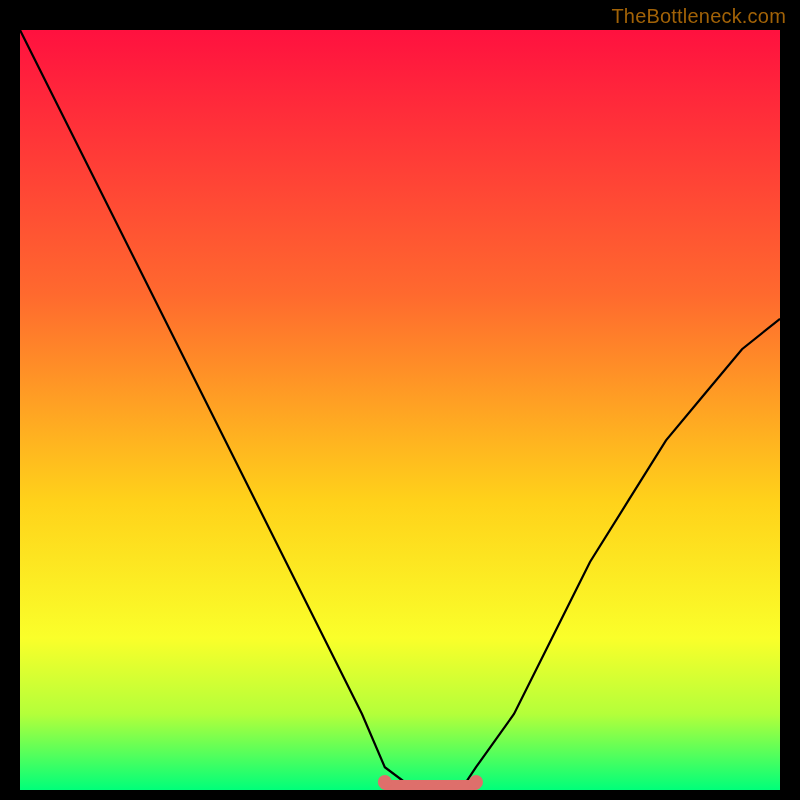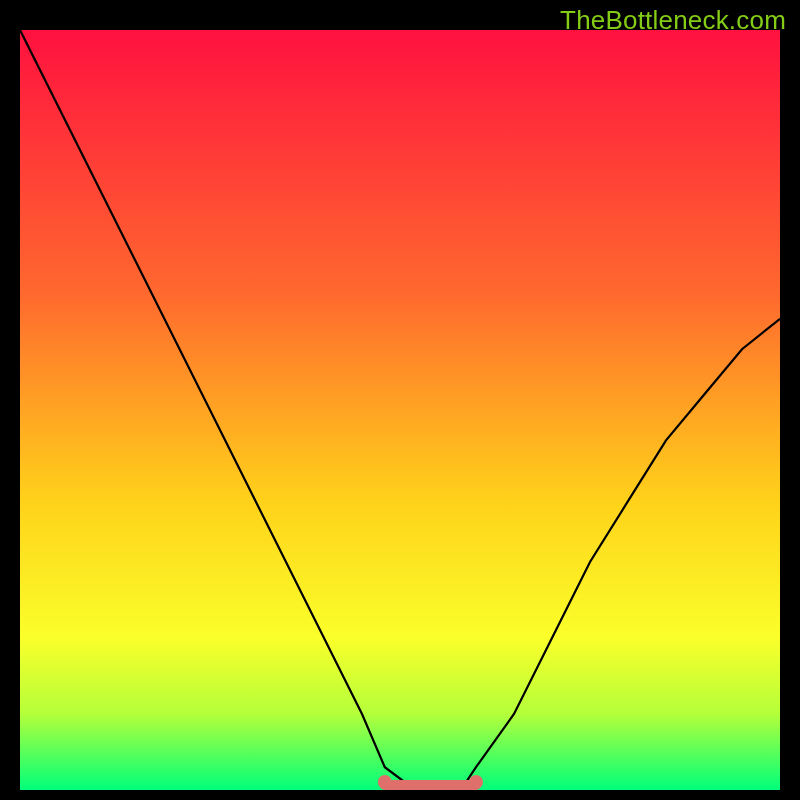--- a/index.html
+++ b/index.html
@@ -22,23 +22,23 @@
     position: absolute;
     left: 0;
     top: 0;
     width: 760px;
     height: 760px;
   }
   .watermark {
     position: absolute;
     top: 5px;
     right: 14px;
-    color: #84cc16;
+    color: #a16207;
     font-family: Arial, Helvetica, sans-serif;
-    font-size: 26px;
+    font-size: 20px;
     letter-spacing: 0.2px;
   }
 </style>
 </head>
 <body>
 
 <div class="frame">
   <svg class="plot-area" viewBox="0 0 760 760" preserveAspectRatio="none">
     <defs>
       <linearGradient id="bg-grad" x1="0" y1="0" x2="0" y2="1">

